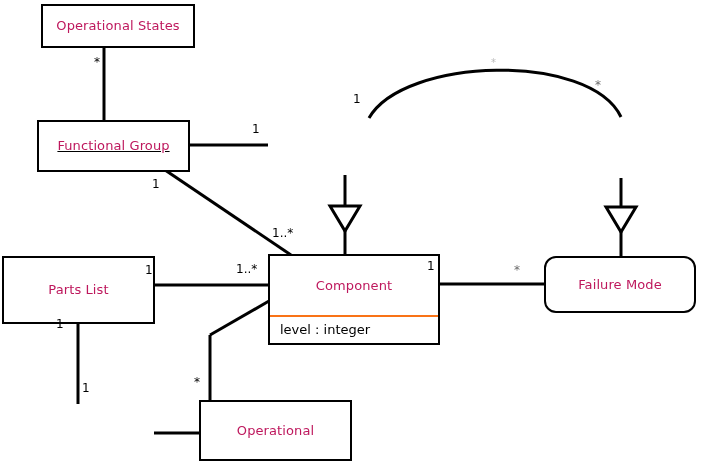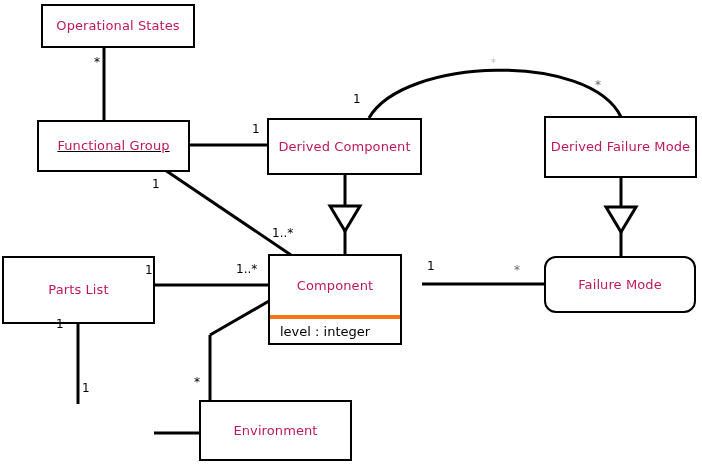--- a/index.html
+++ b/index.html
@@ -39,21 +39,21 @@
     font-size: 13px;
     color: #be185d;
     text-align: center;
     line-height: 1.2;
     letter-spacing: 0.1px;
   }
   .uml-class.has-compartment .class-name {
     height: auto;
   }
   .compartment-divider {
-    border-top: 4px solid #f97316;
+    border-top: 2px solid #f97316;
   }
   .uml-attr {
     box-sizing: border-box;
     padding: 5px 0 5px 10px;
     font-size: 13px;
     color: #000000;
     white-space: nowrap;
   }
   .mult-label {
     position: absolute;
@@ -107,46 +107,40 @@
   </svg>
 
   <div class="uml-class" style="left:41px; top:4px; width:154px; height:44px;">
     <div class="class-name">Operational States</div>
   </div>
 
   <div class="uml-class" style="left:37px; top:120px; width:153px; height:52px;text-decoration:underline;">
     <div class="class-name">Functional Group</div>
   </div>
 
-  <div class="uml-class" style="left:267px; top:118px; width:155px; height:57px;">
-    <div class="class-name">Derived Component</div>
-  </div>
 
-  <div class="uml-class" style="left:544px; top:116px; width:153px; height:62px;">
-    <div class="class-name">Derived Failure Mode</div>
-  </div>
 
   <div class="uml-class" style="left:2px; top:256px; width:153px; height:68px;">
     <div class="class-name">Parts List</div>
   </div>
 
-  <div class="uml-class has-compartment" style="left:268px; top:254px; width:134px; height:91px;">
+  <div class="uml-class has-compartment" style="left:268px; top:254px; width:172px; height:91px;">
     <div class="class-name" style="height:59px;">Component</div>
     <div class="compartment-divider">
       <div class="uml-attr">level : integer</div>
     </div>
   </div>
 
   <div class="uml-class" style="left:544px; top:256px; width:152px; height:57px;border-radius:12px;">
     <div class="class-name">Failure Mode</div>
   </div>
 
 
   <div class="uml-class" style="left:199px; top:400px; width:153px; height:61px;">
-    <div class="class-name">Environment</div>
+    <div class="class-name">Operational</div>
   </div>
 
   <div class="mult-label" style="left:94px; top:56px;">*</div>
 
   <div class="mult-label" style="left:252px; top:123px;">1</div>
 
   <div class="mult-label" style="left:152px; top:178px;">1</div>
 
   <div class="mult-label" style="left:272px; top:227px;">1..*</div>
 

